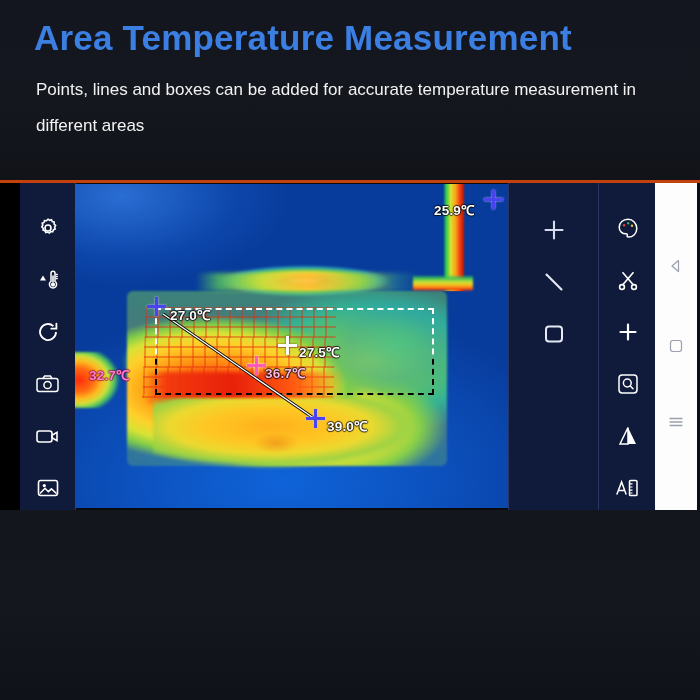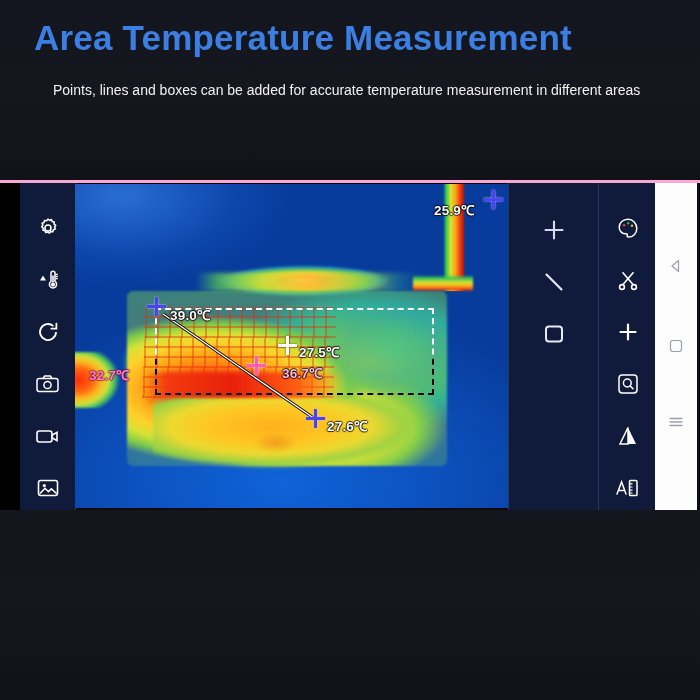--- a/index.html
+++ b/index.html
@@ -1,30 +1,30 @@
 <!DOCTYPE html>
 <html><head>
 <meta charset="utf-8">
 <style>
   html,body{margin:0;padding:0;}
   body{
     width:700px;height:700px;overflow:hidden;
     background:#12141c;
     font-family:"Liberation Sans", sans-serif;
   }
-  .page{position:relative;width:700px;height:700px;background:#f9a8d4;}
+  .page{position:relative;width:700px;height:700px;background:#c2410c;}
 
   
   .header{position:absolute;left:0;top:0;width:700px;height:180px;
     background:linear-gradient(180deg,#14161f 0%,#15171f 55%,#111319 100%);}
   .title{position:absolute;left:34px;top:16px;width:640px;
     font-size:35px;font-weight:bold;color:#3b7fe3;letter-spacing:0.2px;
     white-space:nowrap;line-height:44px;}
   .subtitle{position:absolute;left:36px;top:72px;width:626px;
-    font-size:14px;color:#f2f2f2;line-height:36px;font-weight:400;margin-left:17px;}
+    font-size:17px;color:#f2f2f2;line-height:36px;font-weight:400;}
 
   
   .device{position:absolute;left:0;top:183px;width:700px;height:327px;
     background:#0a0a0c;}
   .black-edge{position:absolute;left:0;top:0;width:20px;height:327px;background:#000;}
   .toolbar-left{position:absolute;left:20px;top:0;width:55px;height:327px;
     background:#101a3a;border-right:1px solid #2a3563;}
   .toolbar-mid{position:absolute;left:508px;top:0;width:90px;height:327px;
     background:#101a3a;border-left:1px solid #2a3563;}
   .toolbar-right{position:absolute;left:598px;top:0;width:57px;height:327px;
@@ -121,21 +121,21 @@
   .cross::before,.cross::after{content:"";position:absolute;background:currentColor;}
   .cross::before{left:50%;top:0;width:3px;height:100%;margin-left:-1.5px;}
   .cross::after{top:50%;left:0;height:3px;width:100%;margin-top:-1.5px;}
   .cross.blue{color:#4a44ef;filter:drop-shadow(0 0 1px #b9b7ff);}
   .cross.white{color:#ffffff;filter:drop-shadow(0 0 1px rgba(0,0,0,.55));}
   .cross.pink{color:#ff5bbb;filter:drop-shadow(0 0 1px #ffffff);}
 
   .tlabel{position:absolute;font-size:13.5px;font-weight:bold;color:#ffffff;
     white-space:nowrap;letter-spacing:.2px;
     text-shadow:-1px 0 1px rgba(0,0,0,.75),1px 0 1px rgba(0,0,0,.75),0 -1px 1px rgba(0,0,0,.75),0 1px 1px rgba(0,0,0,.75);}
-  .tlabel.pinkish{color:#ffb9e0;margin-left:17px;}
+  .tlabel.pinkish{color:#ffb9e0;}
   .tlabel.magenta{color:#ff7fcb;text-shadow:-1px 0 1px rgba(120,0,60,.6),1px 0 1px rgba(120,0,60,.6),0 -1px 1px rgba(120,0,60,.6),0 1px 1px rgba(120,0,60,.6);}
 
   
   .footer{position:absolute;left:0;top:510px;width:700px;height:190px;
     background:linear-gradient(180deg,#14161e 0%,#15171f 50%,#101219 100%);}
 </style>
 </head>
 <body>
 
 <div class="page">
@@ -218,24 +218,24 @@
         <line x1="88" y1="130" x2="240" y2="235" stroke="#ffffff" stroke-width="1.4"></line>
       </svg>
 
       <div class="cross blue" style="left:72px;top:113px"></div>
       <div class="cross white" style="left:203px;top:152px"></div>
       <div class="cross pink" style="left:172px;top:172px"></div>
       <div class="cross blue" style="left:231px;top:225px"></div>
       <div class="cross blue" style="left:409px;top:6px"></div>
 
       <div class="tlabel" style="left:359px;top:17px">25.9℃</div>
-      <div class="tlabel" style="left:95px;top:122px">39.0℃</div>
+      <div class="tlabel" style="left:95px;top:122px">27.0℃</div>
       <div class="tlabel" style="left:224px;top:159px">27.5℃</div>
       <div class="tlabel pinkish" style="left:190px;top:180px">36.7℃</div>
-      <div class="tlabel" style="left:252px;top:233px">27.6℃</div>
+      <div class="tlabel" style="left:252px;top:233px">39.0℃</div>
       <div class="tlabel magenta" style="left:14px;top:182px">32.7℃</div>
     </div>
 
     <div class="toolbar-mid">
       <div class="ic" style="top:32px">
         <svg width="24" height="24" viewBox="0 0 24 24" fill="none" stroke="#d6dced" stroke-width="2.1">
           <path d="M12 3.5v17M3.5 12h17" stroke-linecap="round"></path>
         </svg>
       </div>
       <div class="ic" style="top:84px">

